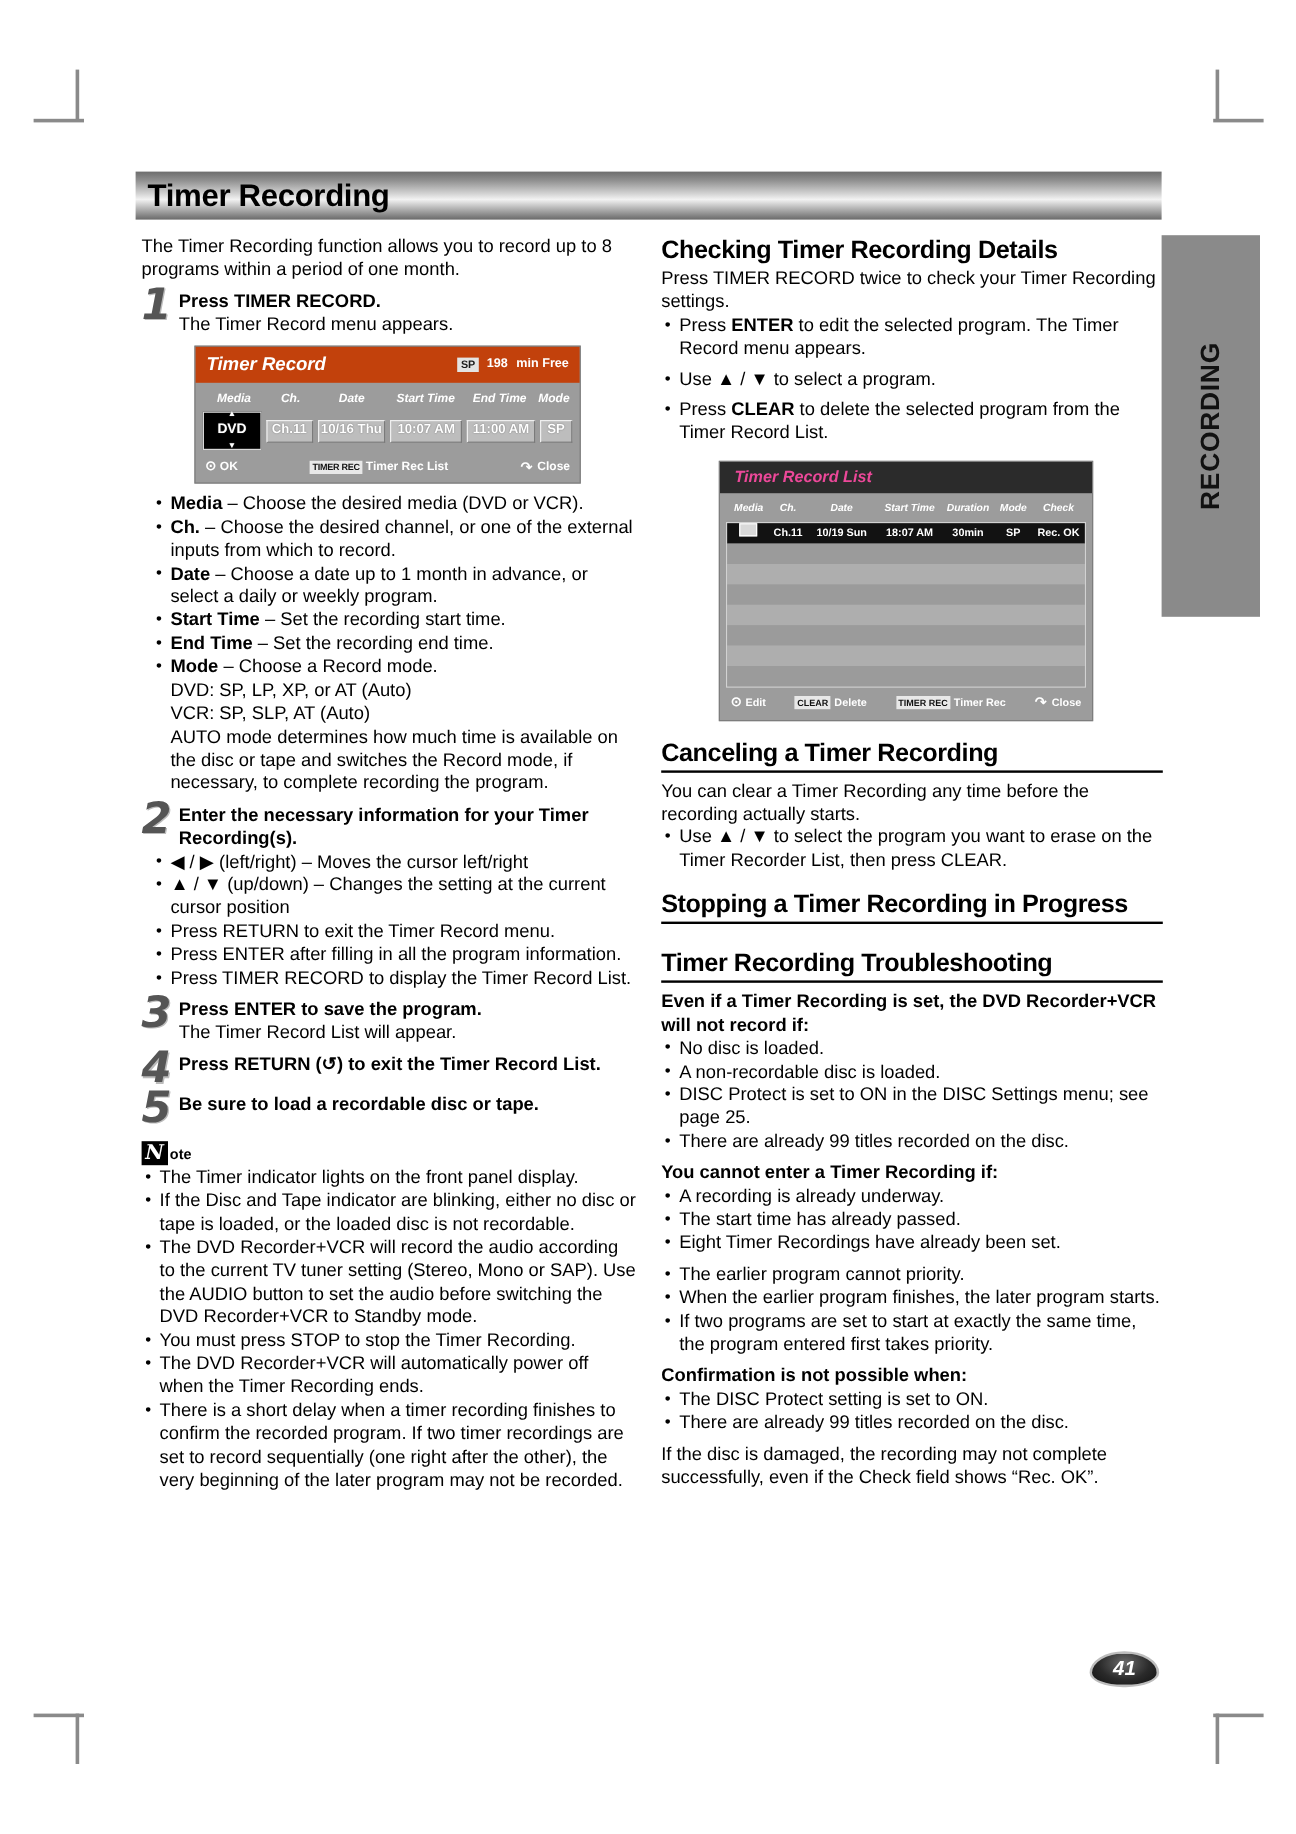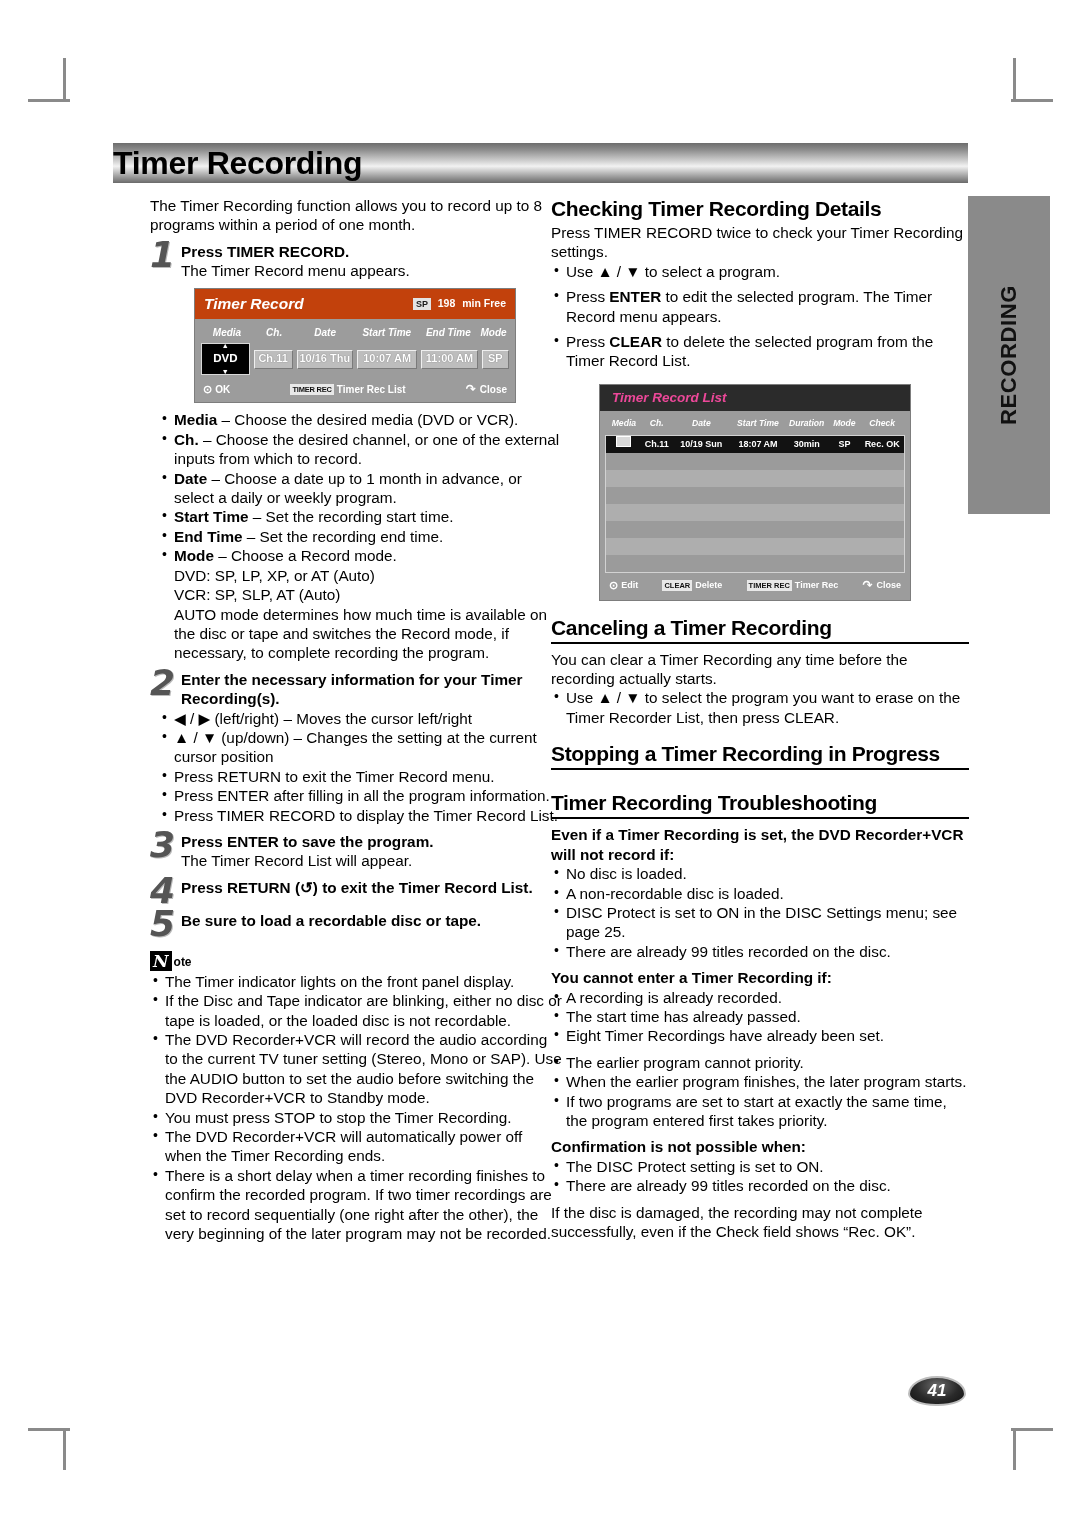--- a/index.html
+++ b/index.html
@@ -26,23 +26,24 @@
     position: absolute;
     left: 113px;
     top: 143px;
     width: 855px;
     height: 40px;
     background: linear-gradient(to bottom, #6d6d6d 0%, #8f8f8f 18%, #d8d8d8 48%, #f2f2f2 58%, #9a9a9a 85%, #6a6a6a 100%);
     display: flex;
     align-items: center;
   }
   .title-banner .title-text {
-    font-size: 32px;
+    font-size: 26px;
     font-weight: bold;
     color: #000;
+    padding-left: 10px;
     letter-spacing: -0.3px;
   }
 
   
   .side-tab {
     position: absolute;
     left: 968px;
     top: 196px;
     width: 82px;
     height: 318px;
@@ -64,21 +65,21 @@
     color: #111;
   }
 
   
   .col {
     position: absolute;
     top: 196px;
     font-size: 15.3px;
     line-height: 19.4px;
   }
-  .col-left  { left: 118px;  width: 412px; margin-left: 32px; }
+  .col-left  { left: 118px;  width: 412px; }
   .col-right { left: 551px;  width: 418px; }
 
   
   p.para { margin: 0 0 0 0; }
   .h2 {
     font-size: 21px;
     font-weight: bold;
     letter-spacing: -0.35px;
     border-bottom: 2.5px solid #000;
     padding-bottom: 2px;
@@ -501,22 +502,22 @@
     <li>The DVD Recorder+VCR will automatically power off when the Timer Recording ends.</li>
     <li>There is a short delay when a timer recording finishes to confirm the recorded program. If two timer recordings are set to record sequentially (one right after the other), the very beginning of the later program may not be recorded.</li>
   </ul>
 </div>
 
 <div class="col col-right">
 
   <div class="h2" style="border-bottom:none; margin-bottom:0;">Checking Timer Recording Details</div>
   <p class="para">Press TIMER RECORD twice to check your Timer Recording settings.</p>
   <ul class="bl spaced">
+    <li><span>Press <b>ENTER</b> to edit the selected program. The Timer Record menu appears.</span></li>
     <li><span>Use ▲ / ▼ to select a program.</span></li>
-    <li><span>Press <b>ENTER</b> to edit the selected program. The Timer Record menu appears.</span></li>
     <li><span>Press <b>CLEAR</b> to delete the selected program from the Timer Record List.</span></li>
   </ul>
 
   <div class="gap-s"></div>
 
   <div class="osd2">
     <div class="osd2-title">
       <div class="t">Timer Record List</div>
     </div>
     <div class="osd2-head">
@@ -589,21 +590,21 @@
     <li>No disc is loaded.</li>
     <li>A non-recordable disc is loaded.</li>
     <li>DISC Protect is set to ON in the DISC Settings menu; see page 25.</li>
     <li>There are already 99 titles recorded on the disc.</li>
   </ul>
 
   <div class="gap-s"></div>
 
   <div class="h3">You cannot enter a Timer Recording if:</div>
   <ul class="bl">
-    <li>A recording is already recorded.</li>
+    <li>A recording is already underway.</li>
     <li>The start time has already passed.</li>
     <li>Eight Timer Recordings have already been set.</li>
   </ul>
 
   <div class="gap-s"></div>
 
   <ul class="bl">
     <li>The earlier program cannot priority.</li>
     <li>When the earlier program finishes, the later program starts.</li>
     <li>If two programs are set to start at exactly the same time, the program entered first takes priority.</li>

